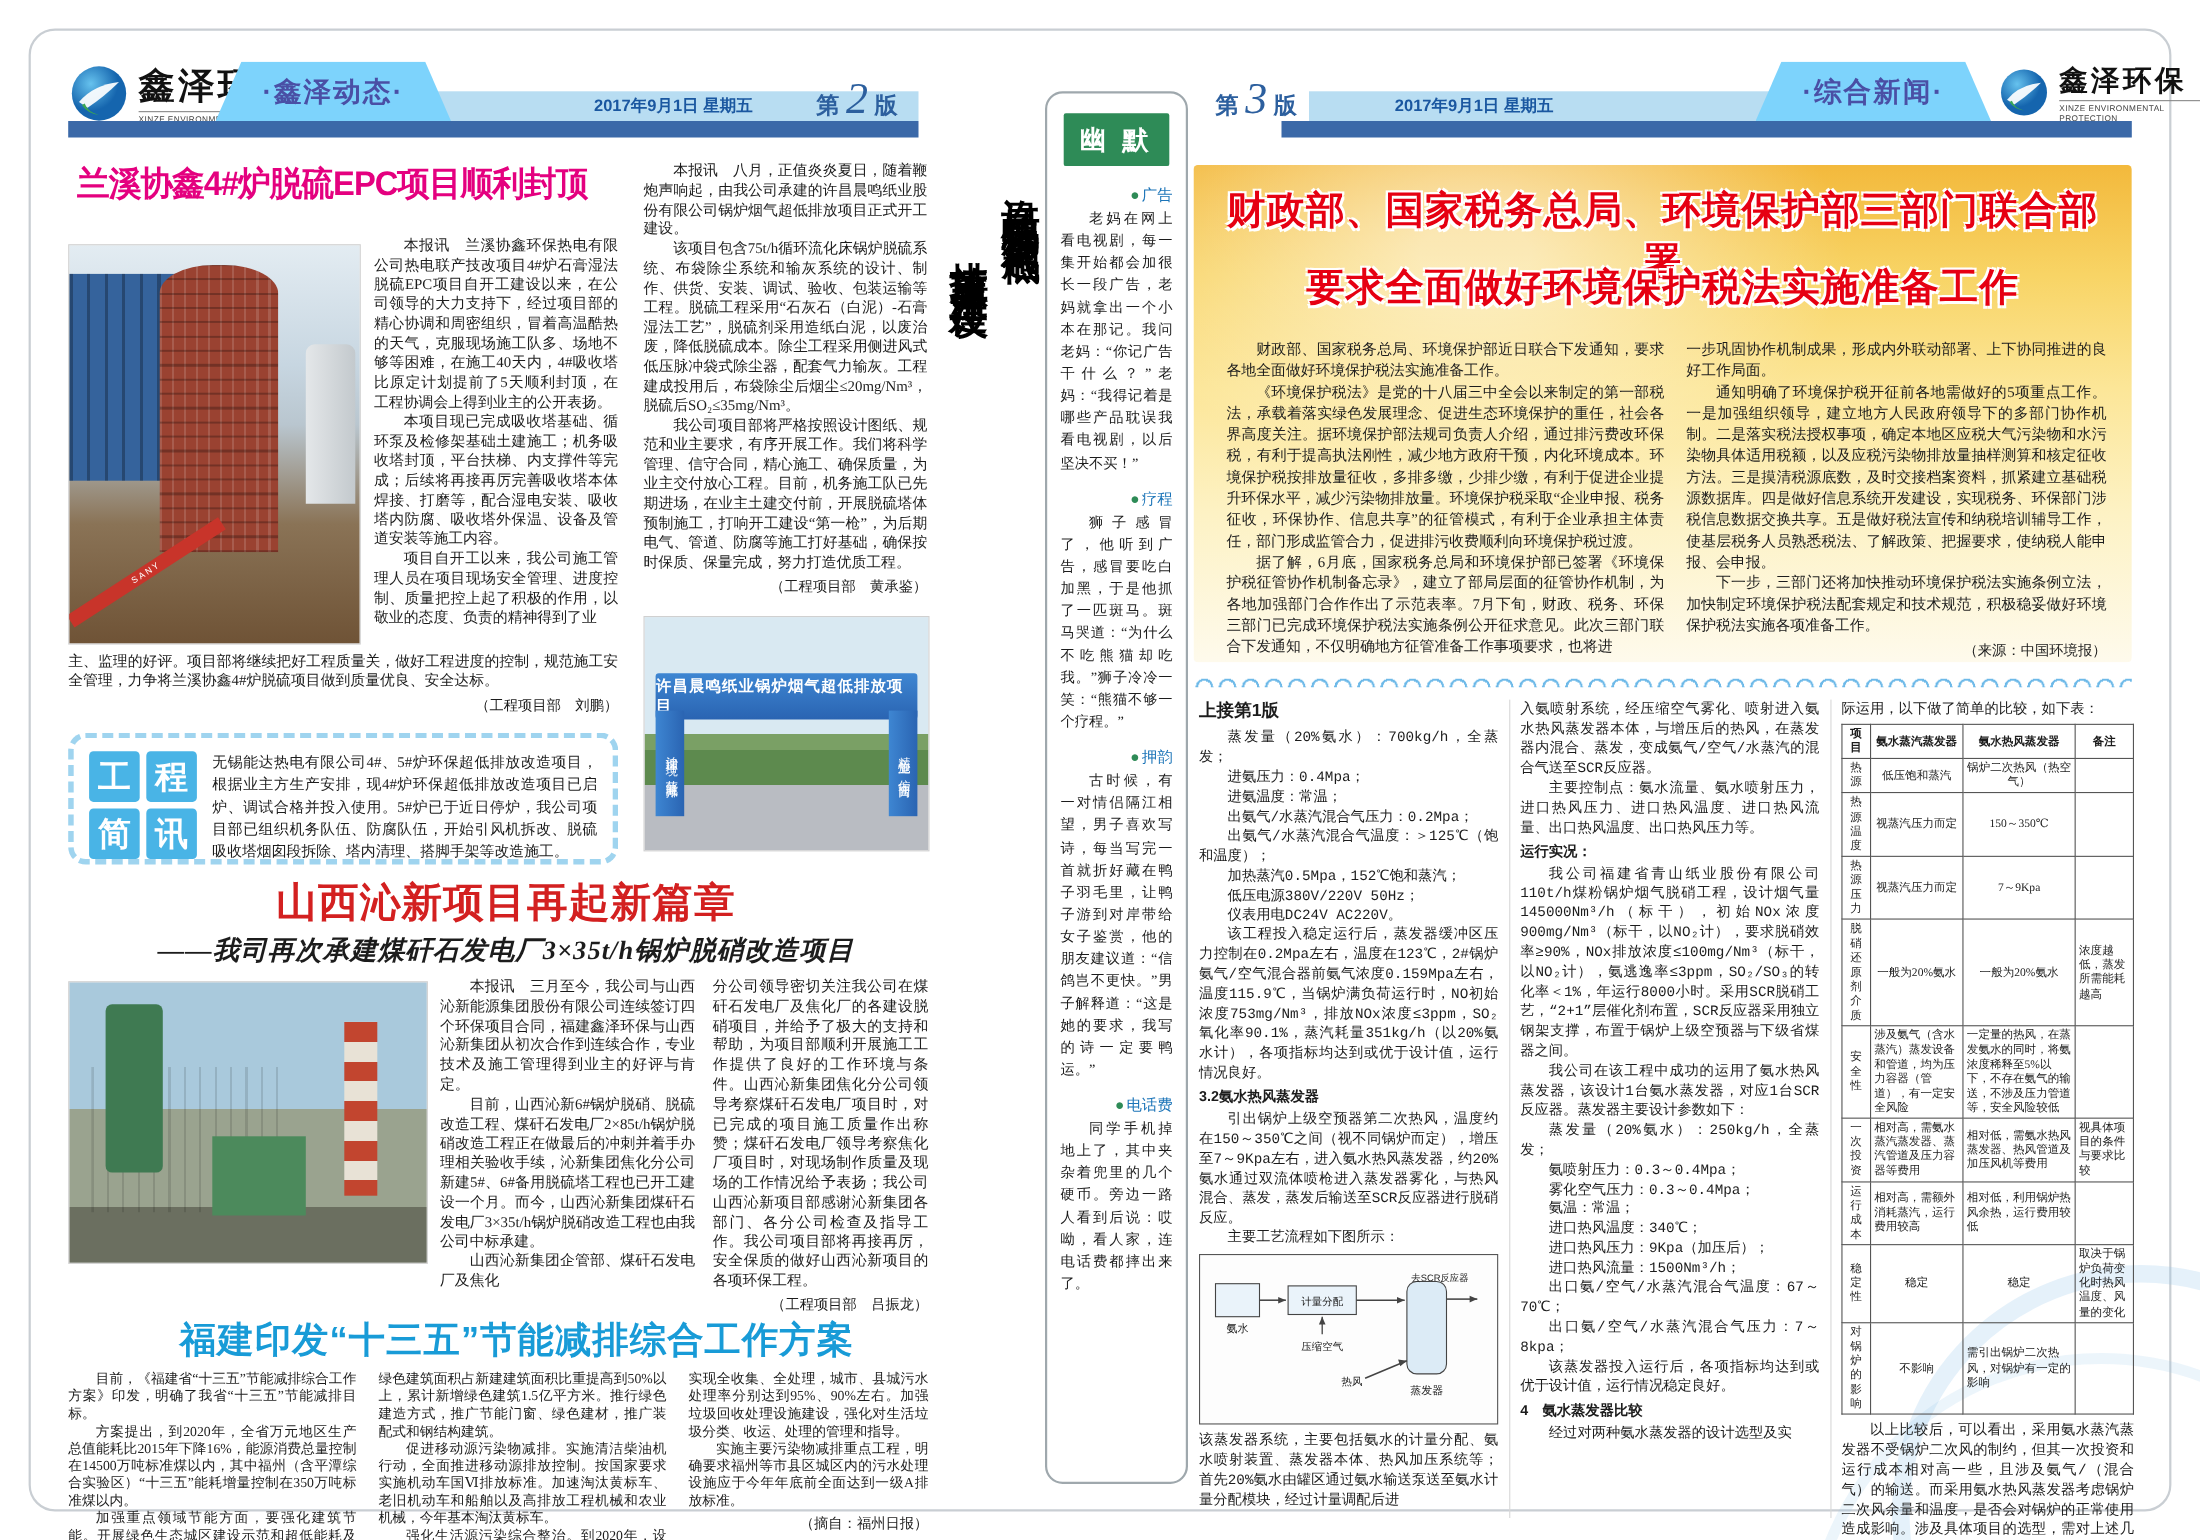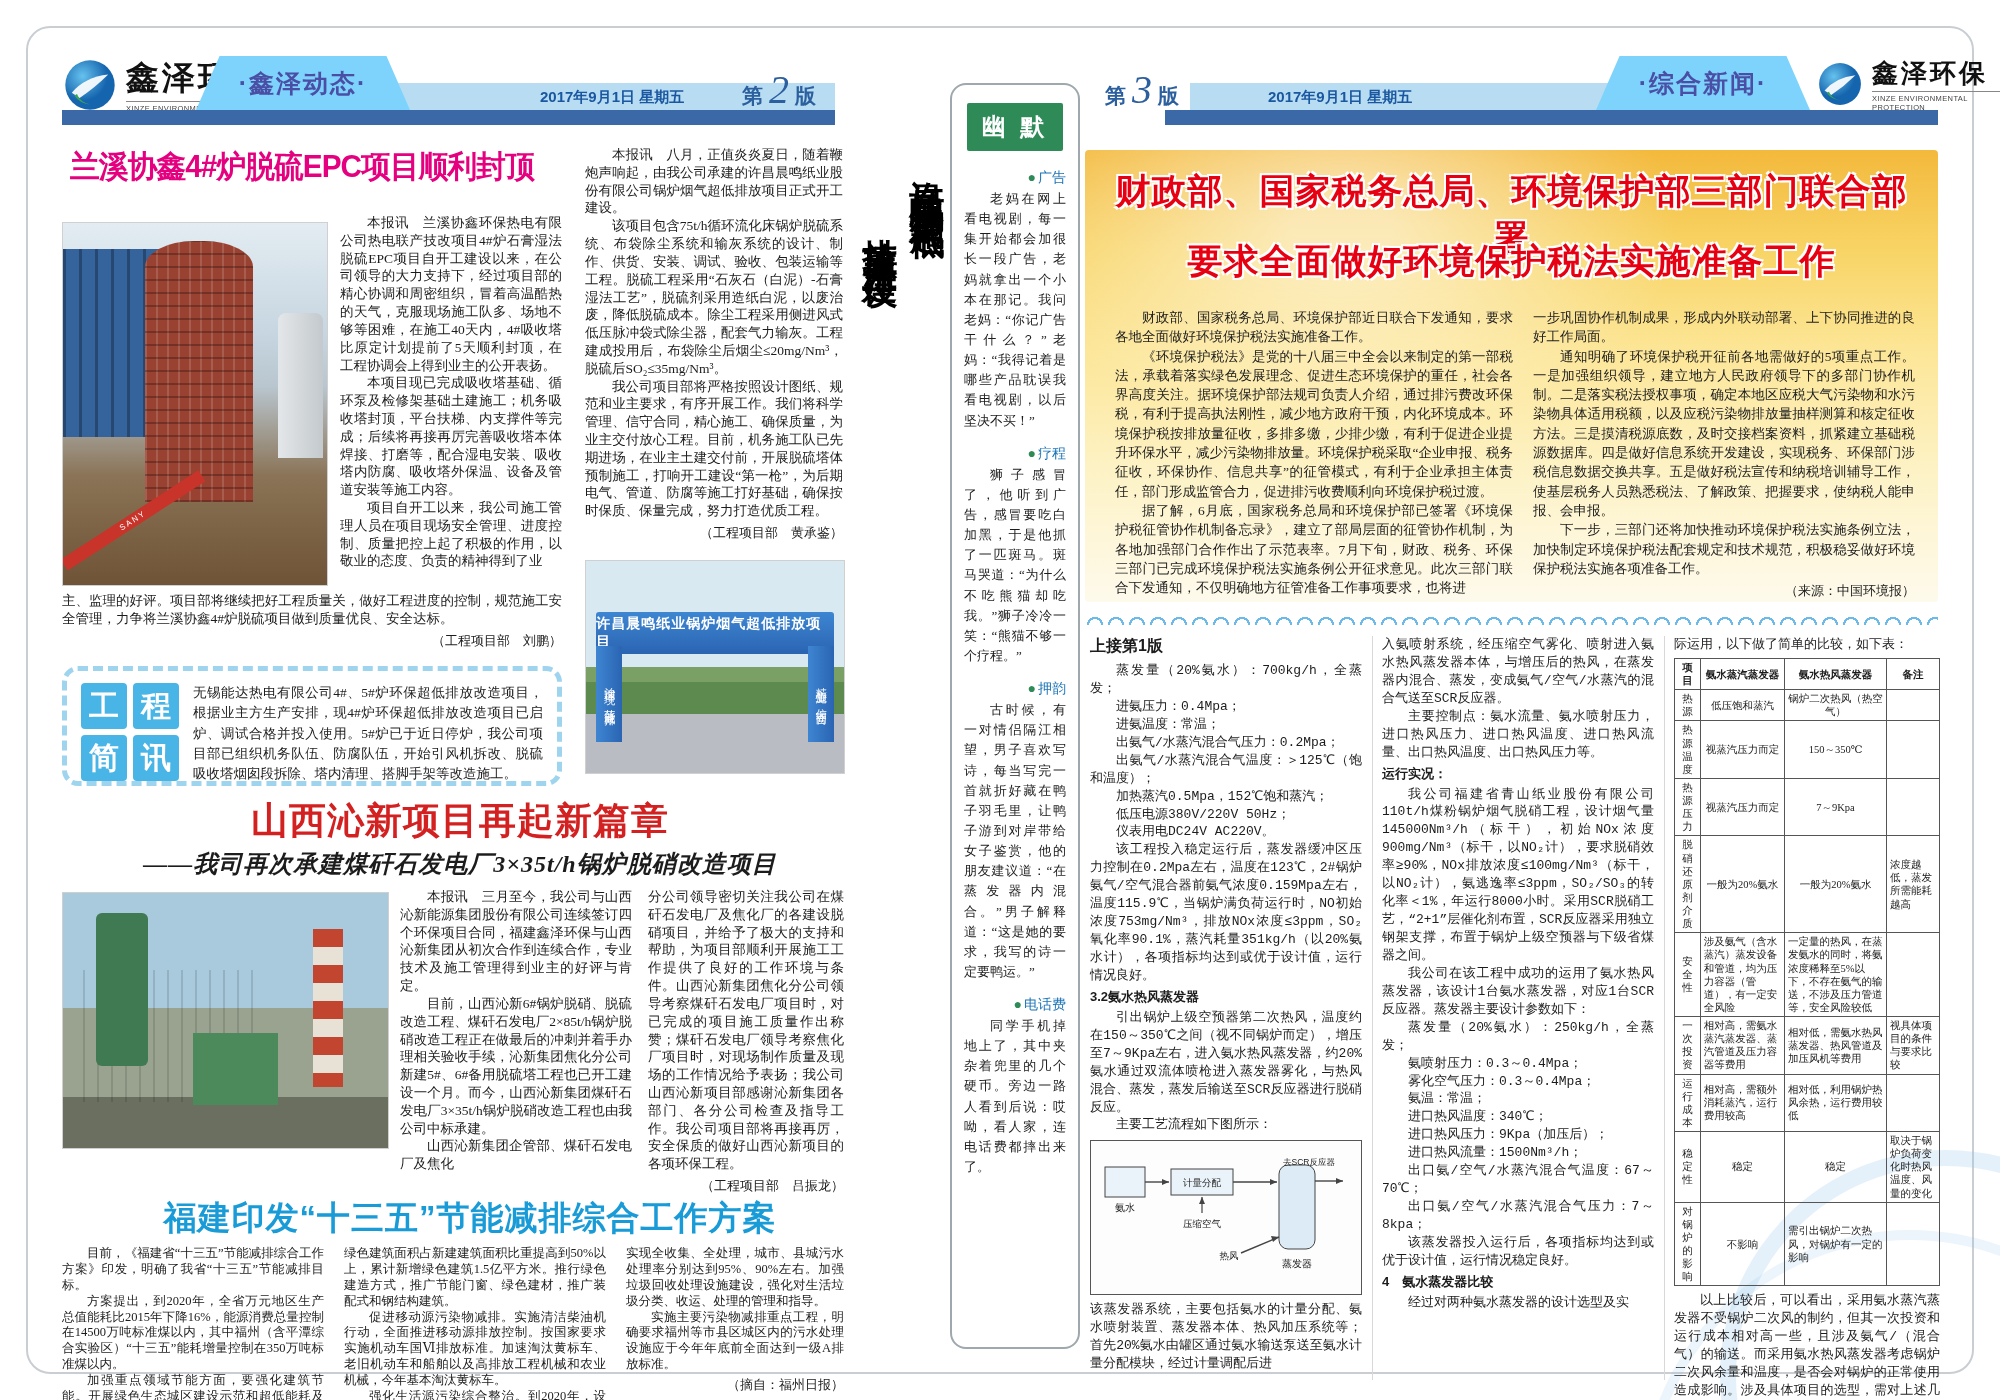--- a/index.html
+++ b/index.html
@@ -256,21 +256,21 @@
     </div>
     <div class="humor-item">
       <div class="humor-title"><span class="dot">●</span><span>疗程</span></div>
       <div class="humor-text">
           <p>狮子感冒了，他听到广告，感冒要吃白加黑，于是他抓了一匹斑马。斑马哭道：“为什么不吃熊猫却吃我。”狮子冷冷一笑：“熊猫不够一个疗程。”</p>
         </div>
     </div>
     <div class="humor-item">
       <div class="humor-title"><span class="dot">●</span><span>押韵</span></div>
       <div class="humor-text">
-          <p>古时候，有一对情侣隔江相望，男子喜欢写诗，每当写完一首就折好藏在鸭子羽毛里，让鸭子游到对岸带给女子鉴赏，他的朋友建议道：“在蒸发器内混合。”男子解释道：“这是她的要求，我写的诗一定要鸭运。”</p>
+          <p>古时候，有一对情侣隔江相望，男子喜欢写诗，每当写完一首就折好藏在鸭子羽毛里，让鸭子游到对岸带给女子鉴赏，他的朋友建议道：“信鸽岂不更快。”男子解释道：“这是她的要求，我写的诗一定要鸭运。”</p>
         </div>
     </div>
     <div class="humor-item">
       <div class="humor-title"><span class="dot">●</span><span>电话费</span></div>
       <div class="humor-text">
           <p>同学手机掉地上了，其中夹杂着兜里的几个硬币。旁边一路人看到后说：哎呦，看人家，连电话费都摔出来了。</p>
         </div>
     </div>
   </div>
 

